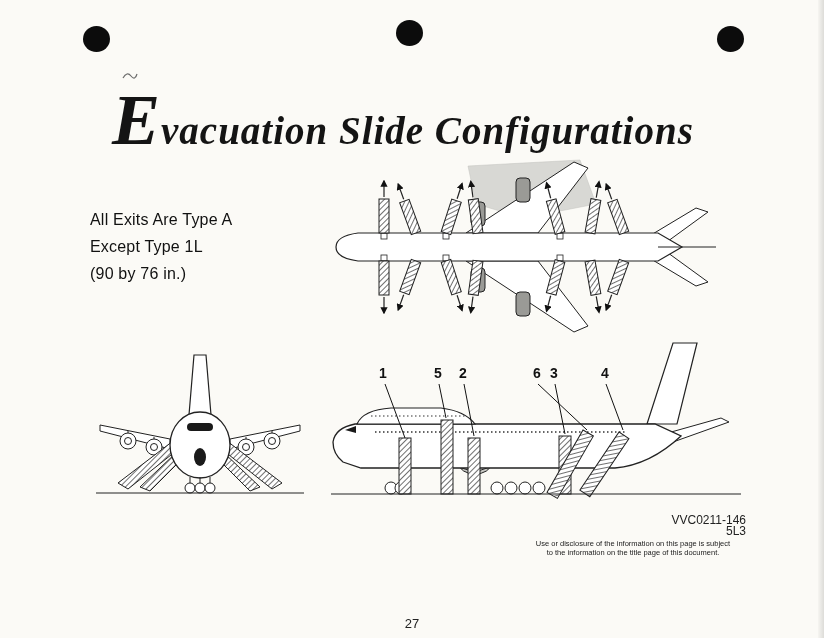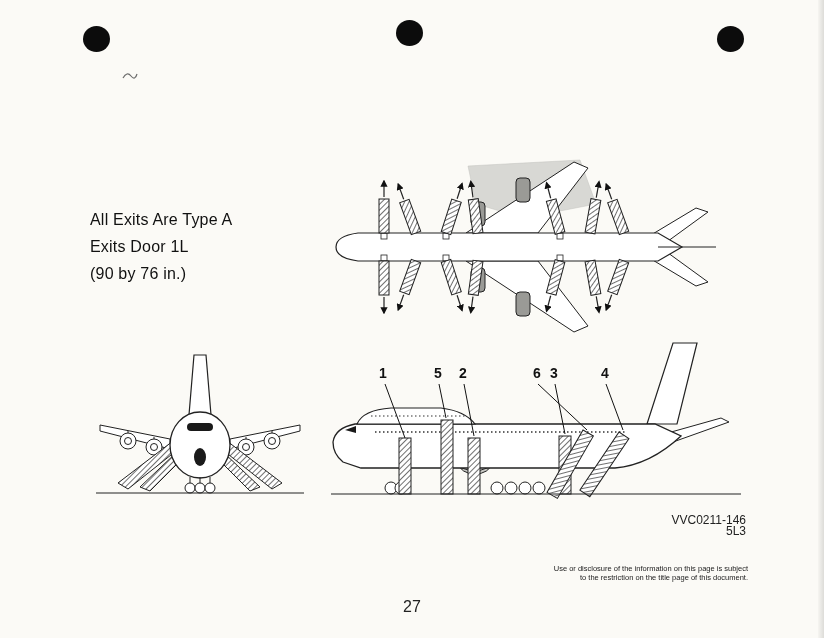--- a/index.html
+++ b/index.html
@@ -40,27 +40,26 @@
     font-size:16px;font-weight:normal;color:#111;
     line-height:27px;
     letter-spacing:0.2px;
   }
   .codes{
     right:78px;top:515px;
     font-size:12px;color:#222;text-align:right;line-height:11px;
   }
   .disclosure{
     right:76px;top:539px;
-    font-size:7.5px;color:#222;text-align:right;line-height:9px;
+    font-size:7.5px;color:#222;text-align:center;line-height:9px;
     width:230px;
-    margin-top:25px;
   }
   .pageno{
-    left:0;right:0;top:598px;text-align:center;
-    font-size:16px;color:#222;
+    left:0;right:0;top:616px;text-align:center;
+    font-size:13px;color:#222;
   }
   .callout{
     font-family:"Liberation Sans", sans-serif;
     font-weight:bold;font-size:14px;fill:#111;
   }
   svg{display:block;}
 </style>
 </head>
 <body>
 
@@ -79,24 +78,27 @@
   </svg>
 
   <div class="abs hole" style="left:83px;top:26px"></div>
   <div class="abs hole" style="left:396px;top:20px"></div>
   <div class="abs hole" style="left:717px;top:26px"></div>
 
   <svg class="abs" style="left:122px;top:70px" width="16" height="10">
     <path d="M1,8 Q5,1 9,6 T15,4" fill="none" stroke="#6a6a6a" stroke-width="1.2"></path>
   </svg>
 
+  <h1 class="abs title" style="margin:0">
+    <span class="cap">E</span><span class="rest">vacuation Slide Configurations</span>
+  </h1>
 
   <div class="abs note">
     <div>All Exits Are Type A</div>
-    <div>Exits Door 1L</div>
+    <div>Except Type 1L</div>
     <div>(90 by 76 in.)</div>
   </div>
 
   <svg class="abs" style="left:328px;top:152px" width="402" height="192" viewBox="0 0 402 192">
     <defs>
       <g id="slideUp">
         <rect x="-5" y="-34" width="10" height="34" fill="url(#hatch)" stroke="#222" stroke-width="1"></rect>
         <line x1="0" y1="-36" x2="0" y2="-52" stroke="#222" stroke-width="1.2" marker-end="url(#arrow)"></line>
       </g>
     </defs>
@@ -261,19 +263,19 @@
     <text class="callout" x="280" y="50" text-anchor="middle">4</text>
   </svg>
 
   <div class="abs codes">
     <div>VVC0211-146</div>
     <div>5L3</div>
   </div>
 
   <div class="abs disclosure">
     <div>Use or disclosure of the information on this page is subject</div>
-    <div>to the restriction on the title page of this document.</div>
+    <div>to the information on the title page of this document.</div>
   </div>
 
   <div class="abs pageno">27</div>
 
   <div class="abs scan-edge-right"></div>
 </div>
 
 </body></html>

